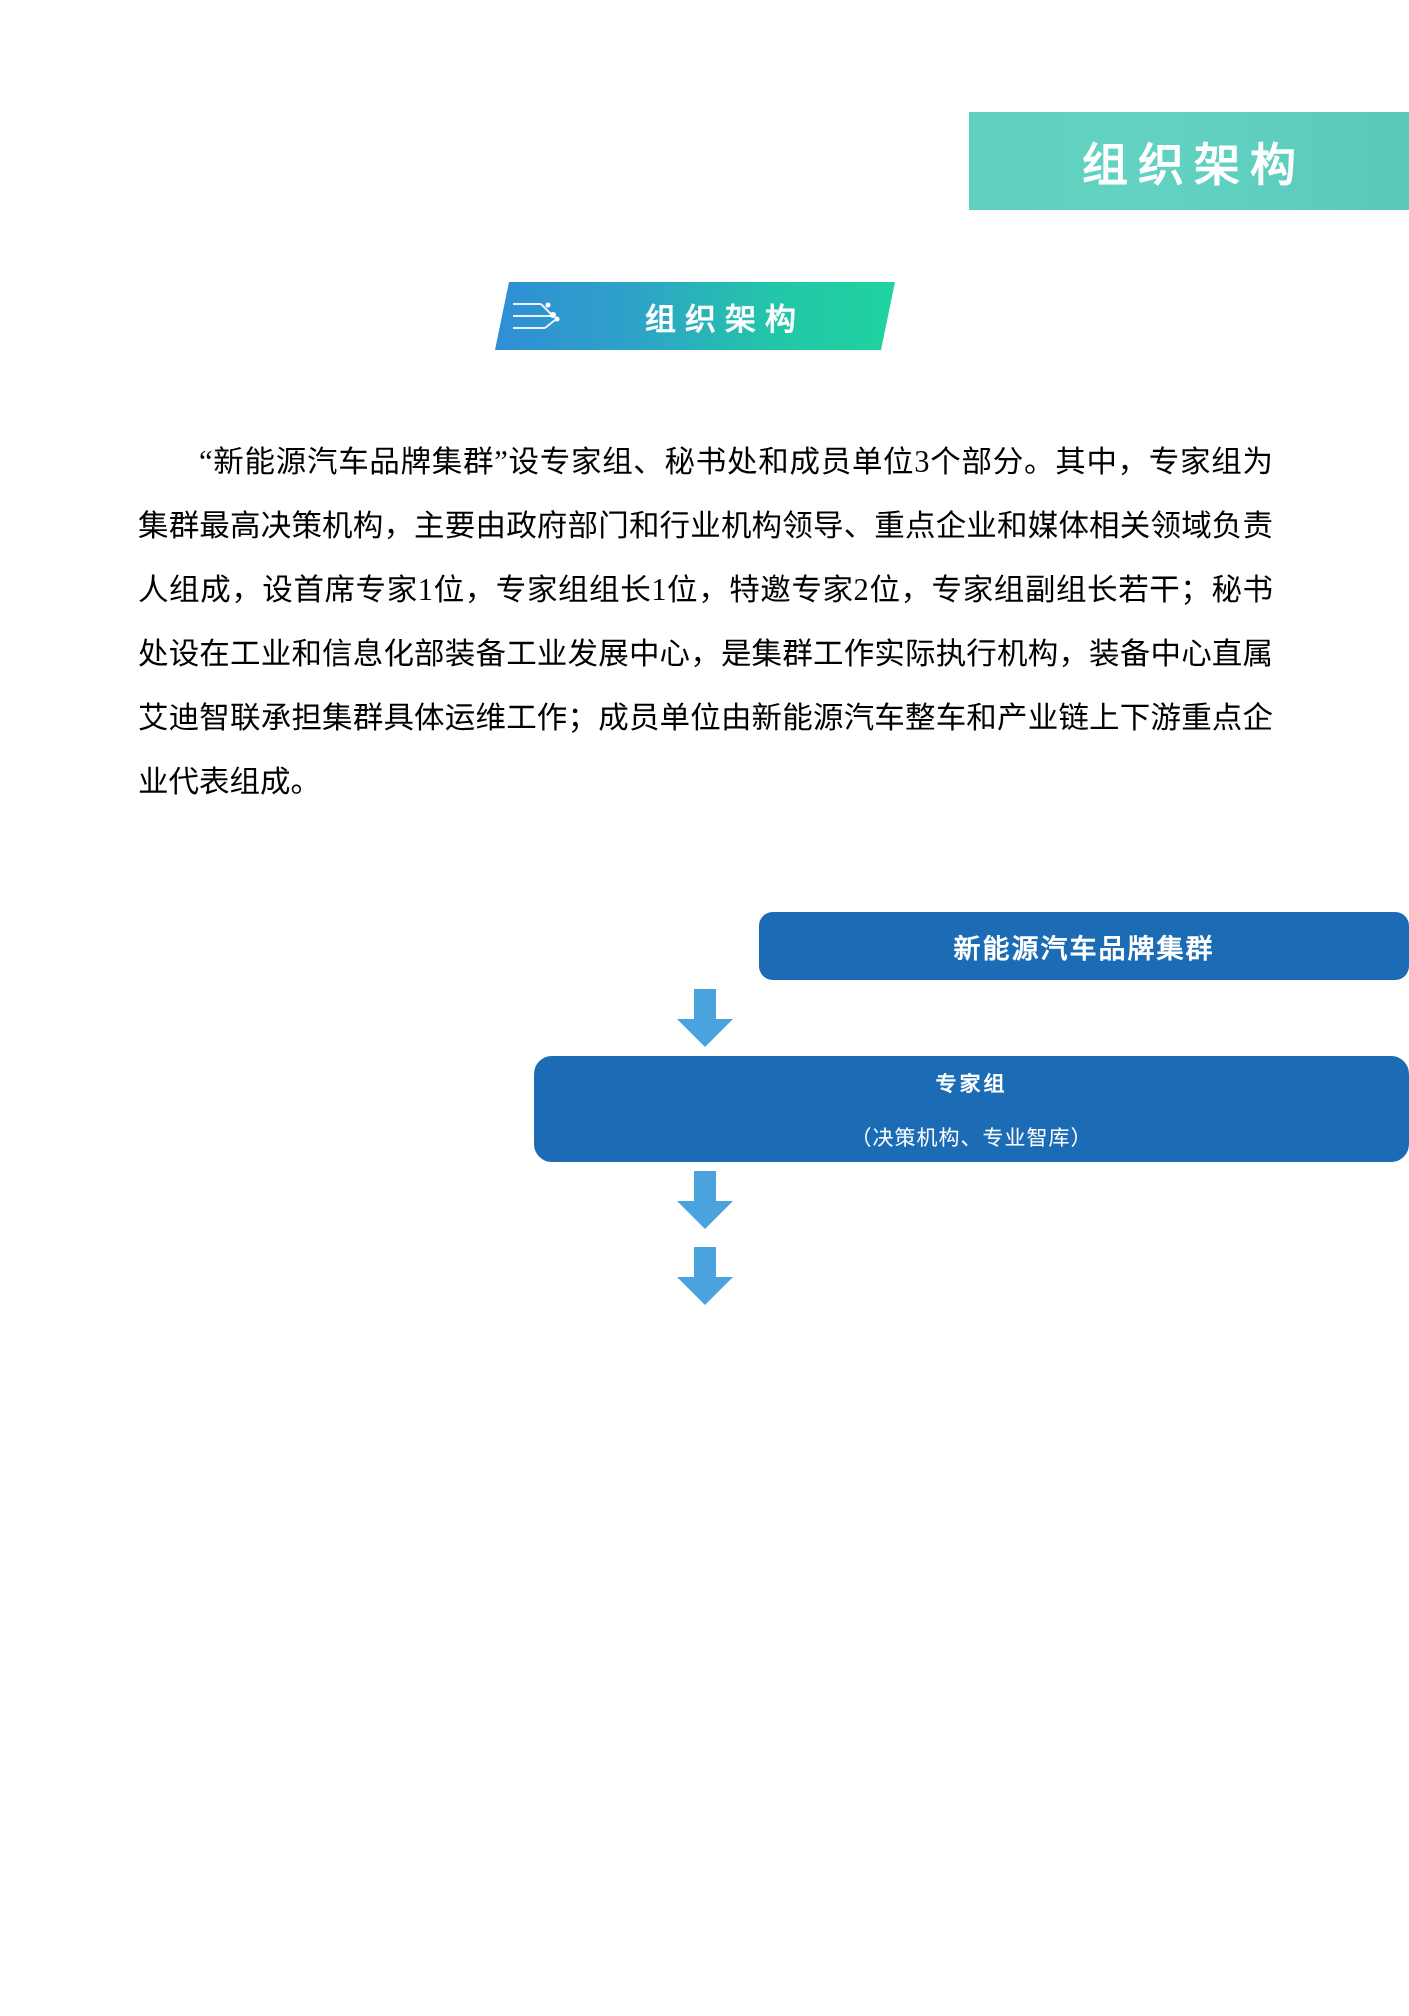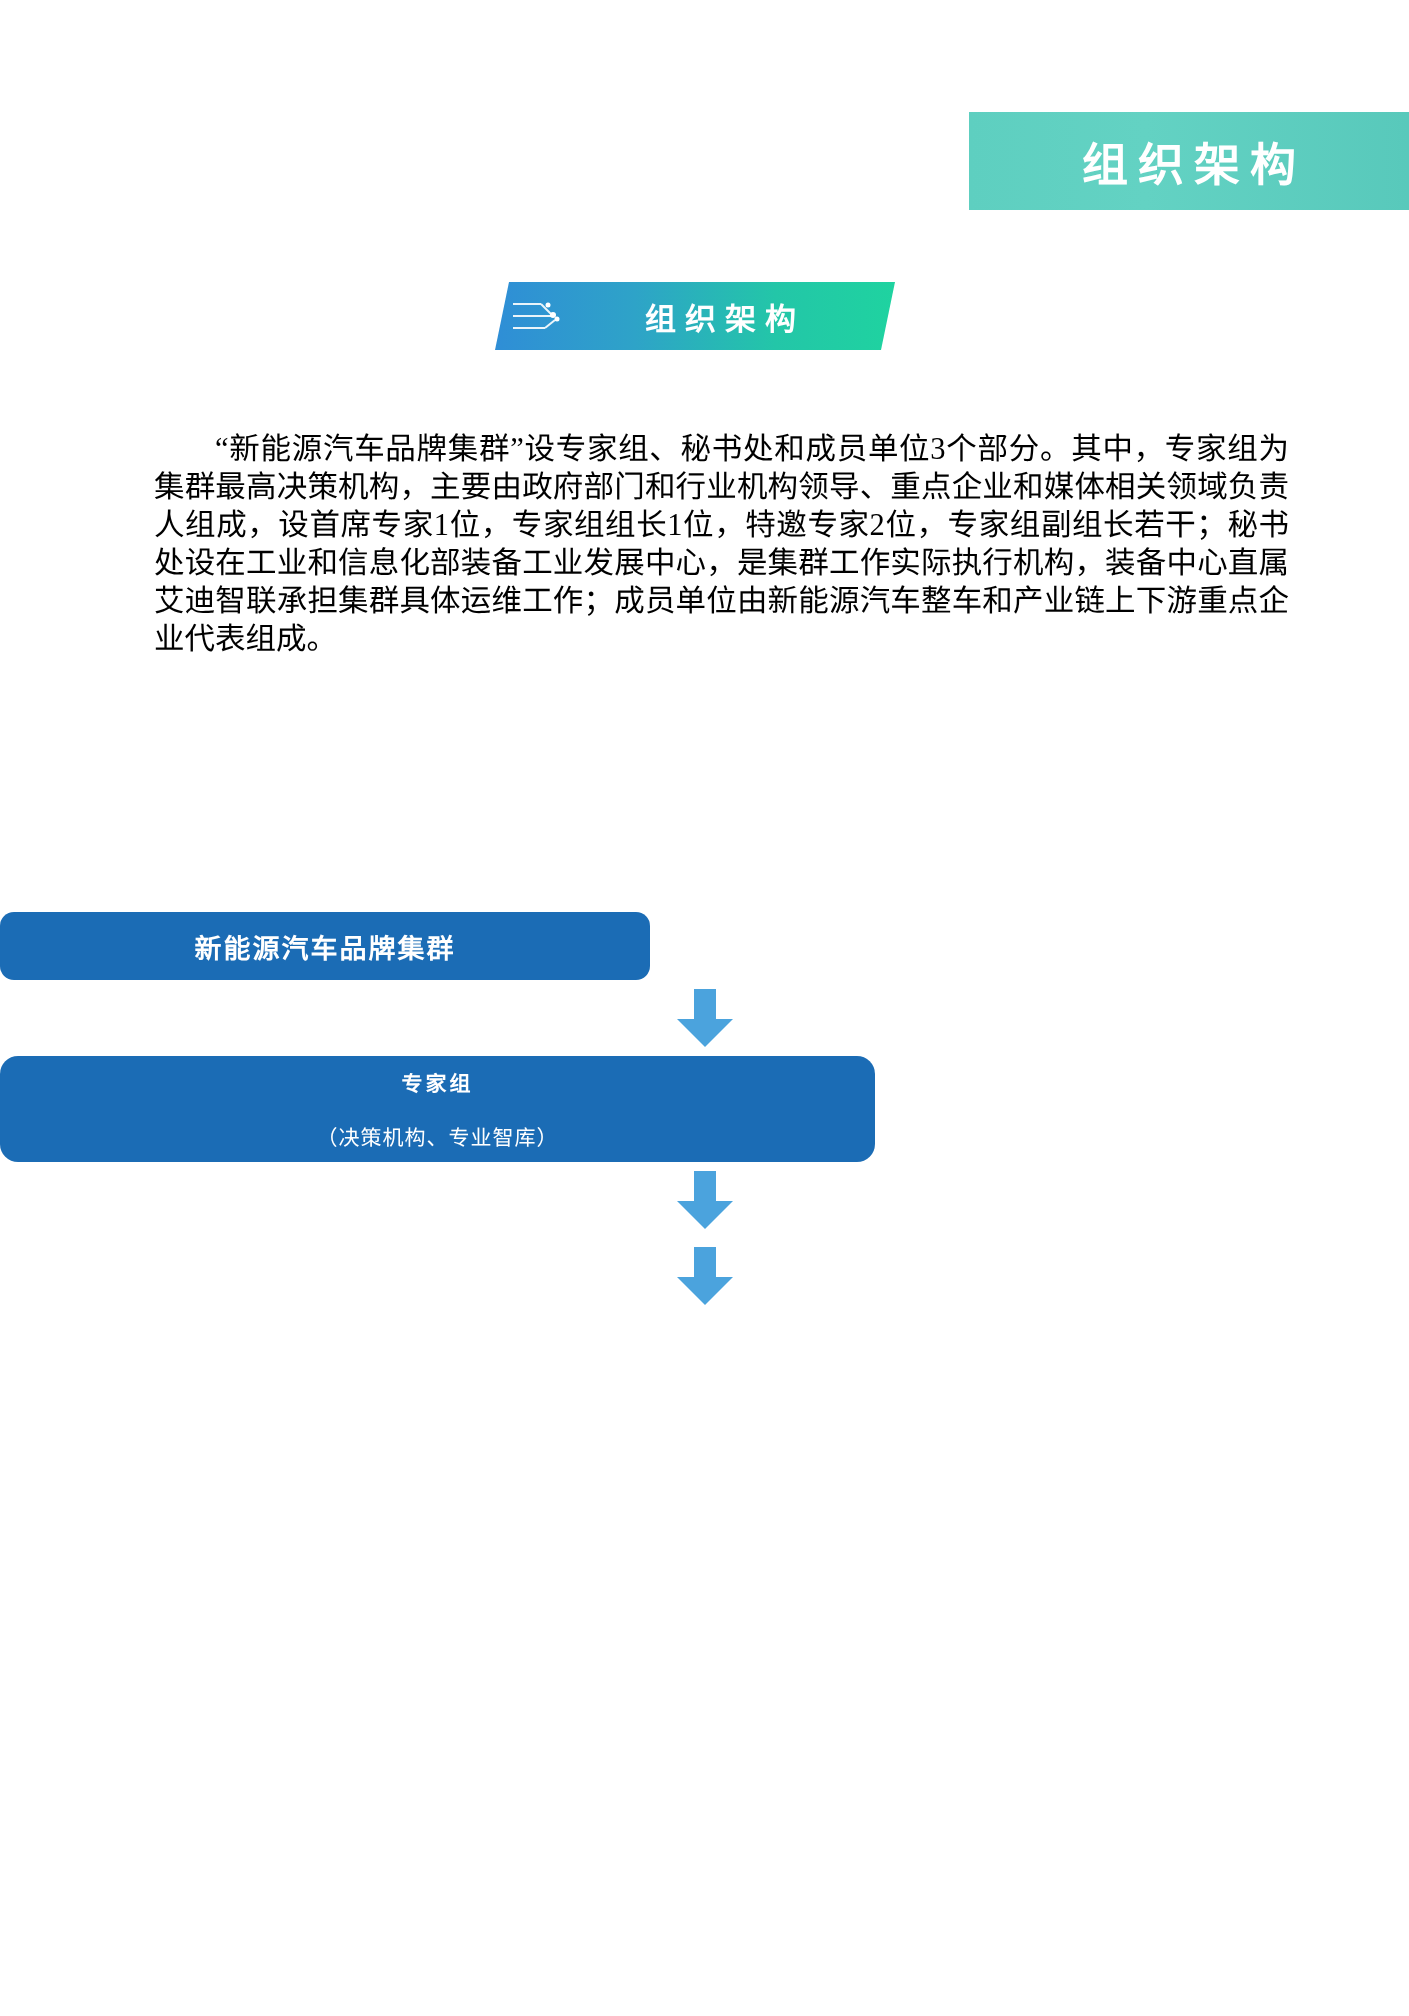--- a/index.html
+++ b/index.html
@@ -72,39 +72,38 @@
     height: 40px;
   }
 
   
   .paragraph {
     position: absolute;
     top: 430px;
     left: 138px;
     width: 1135px;
     font-size: 30.5px;
-    line-height: 38px;
+    line-height: 64px;
     color: #000000;
     text-align: justify;
     text-justify: inter-ideograph;
     text-indent: 2em;
     font-family: "Liberation Serif", "DejaVu Serif", serif;
-    margin-left: 16px;
   }
 
   
   .flow {
     position: absolute;
     top: 912px;
     left: 0;
     width: 1409px;
   }
   .flow-row {
     display: flex;
-    justify-content: flex-start;
+    justify-content: flex-end;
   }
   .node {
     background: #1b6cb5;
     border-radius: 18px;
     color: #ffffff;
     display: flex;
     flex-direction: column;
     align-items: center;
     justify-content: center;
     box-sizing: border-box;

